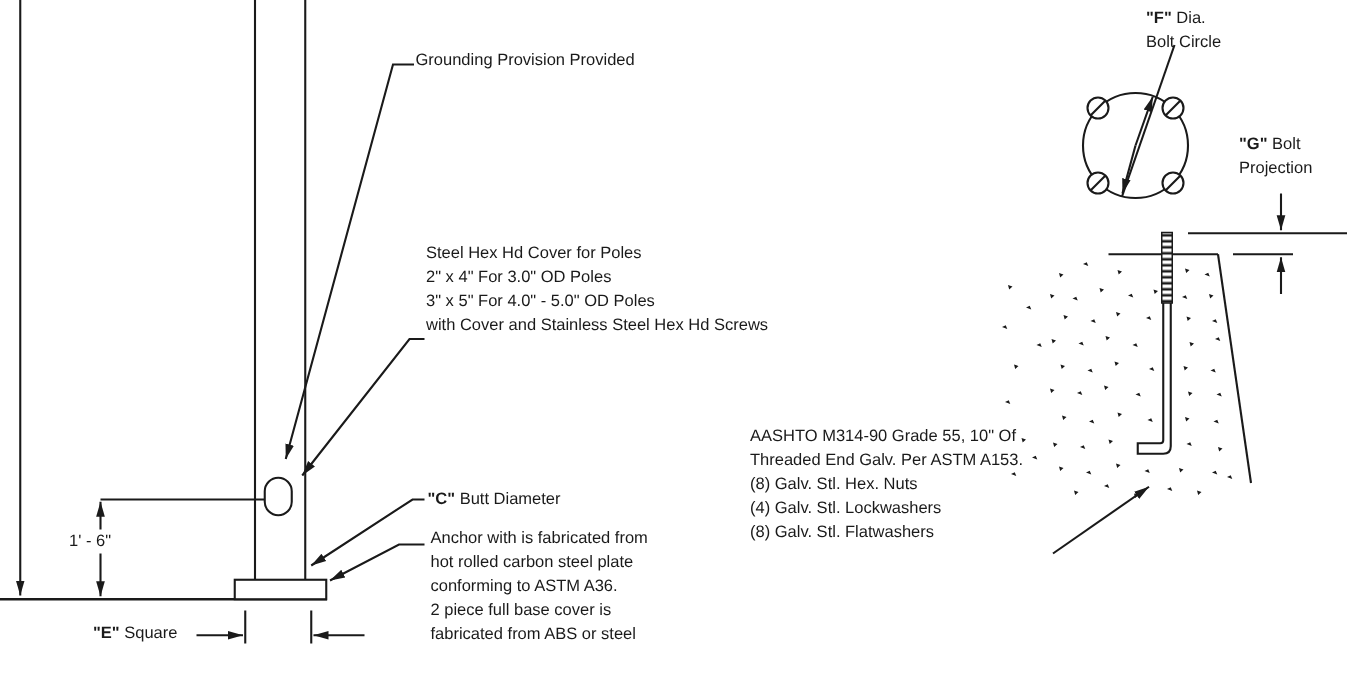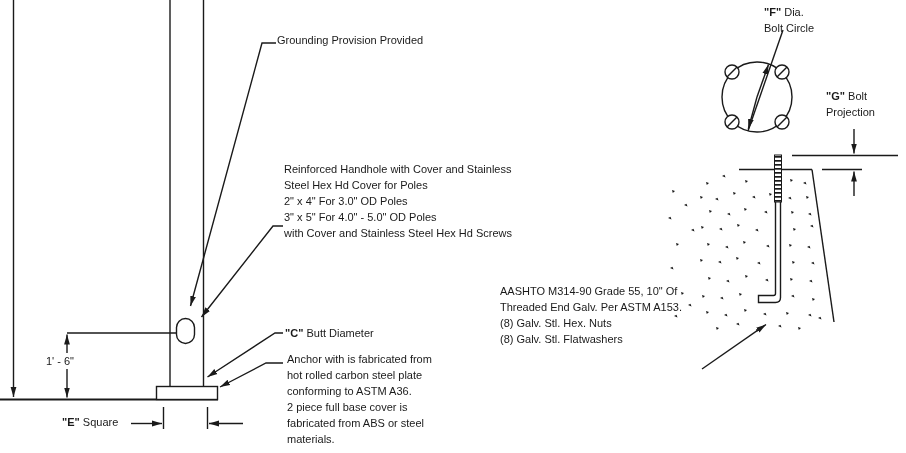--- a/index.html
+++ b/index.html
@@ -145,21 +145,20 @@
                M818,318 l2.5,-1.2 l1,2.6 z M668,218 l2.5,-1.2 l1,2.6 z M670,268 l2.5,-1.2 l1,2.6 z
                M674,316 l2.5,-1.2 l1,2.6 z M684,205 l2.5,-1.2 l1,2.6 z M691,230 l2.5,-1.2 l1,2.6 z
                M688,305 l2.5,-1.2 l1,2.6 z"></path>
     </g>
   </g>
 </svg>
 
 <div class="note" style="left:277px;top:32px">Grounding Provision Provided</div>
 
 <div class="note" style="left:284px;top:161px">
-  <div>Reinforced Handhole with Cover and Stainless</div>
   <div>Steel Hex Hd Cover for Poles</div>
   <div>2" x 4" For 3.0" OD Poles</div>
   <div>3" x 5" For 4.0" - 5.0" OD Poles</div>
   <div>with Cover and Stainless Steel Hex Hd Screws</div>
 </div>
 
 <div class="note" style="left:764px;top:4px">
   <div>
     <span class="b">"F"</span><span> Dia.</span>
   </div>
@@ -170,33 +169,33 @@
   <div>
     <span class="b">"G"</span><span> Bolt</span>
   </div>
   <div>Projection</div>
 </div>
 
 <div class="note" style="left:500px;top:283px">
   <div>AASHTO M314-90 Grade 55, 10" Of</div>
   <div>Threaded End Galv. Per ASTM A153.</div>
   <div>(8) Galv. Stl. Hex. Nuts</div>
+  <div>(4) Galv. Stl. Lockwashers</div>
   <div>(8) Galv. Stl. Flatwashers</div>
 </div>
 
 <div class="note" style="left:285px;top:325px">
   <span class="b">"C"</span><span> Butt Diameter</span>
 </div>
 
 <div class="note" style="left:287px;top:351px">
   <div>Anchor with is fabricated from</div>
   <div>hot rolled carbon steel plate</div>
   <div>conforming to ASTM A36.</div>
   <div>2 piece full base cover is</div>
   <div>fabricated from ABS or steel</div>
-  <div>materials.</div>
 </div>
 
 <div class="note dim-text" style="left:44px;top:353px">1' - 6"</div>
 
 <div class="note" style="left:62px;top:414px">
   <span class="b">"E"</span><span> Square</span>
 </div>
 
 </body></html>

